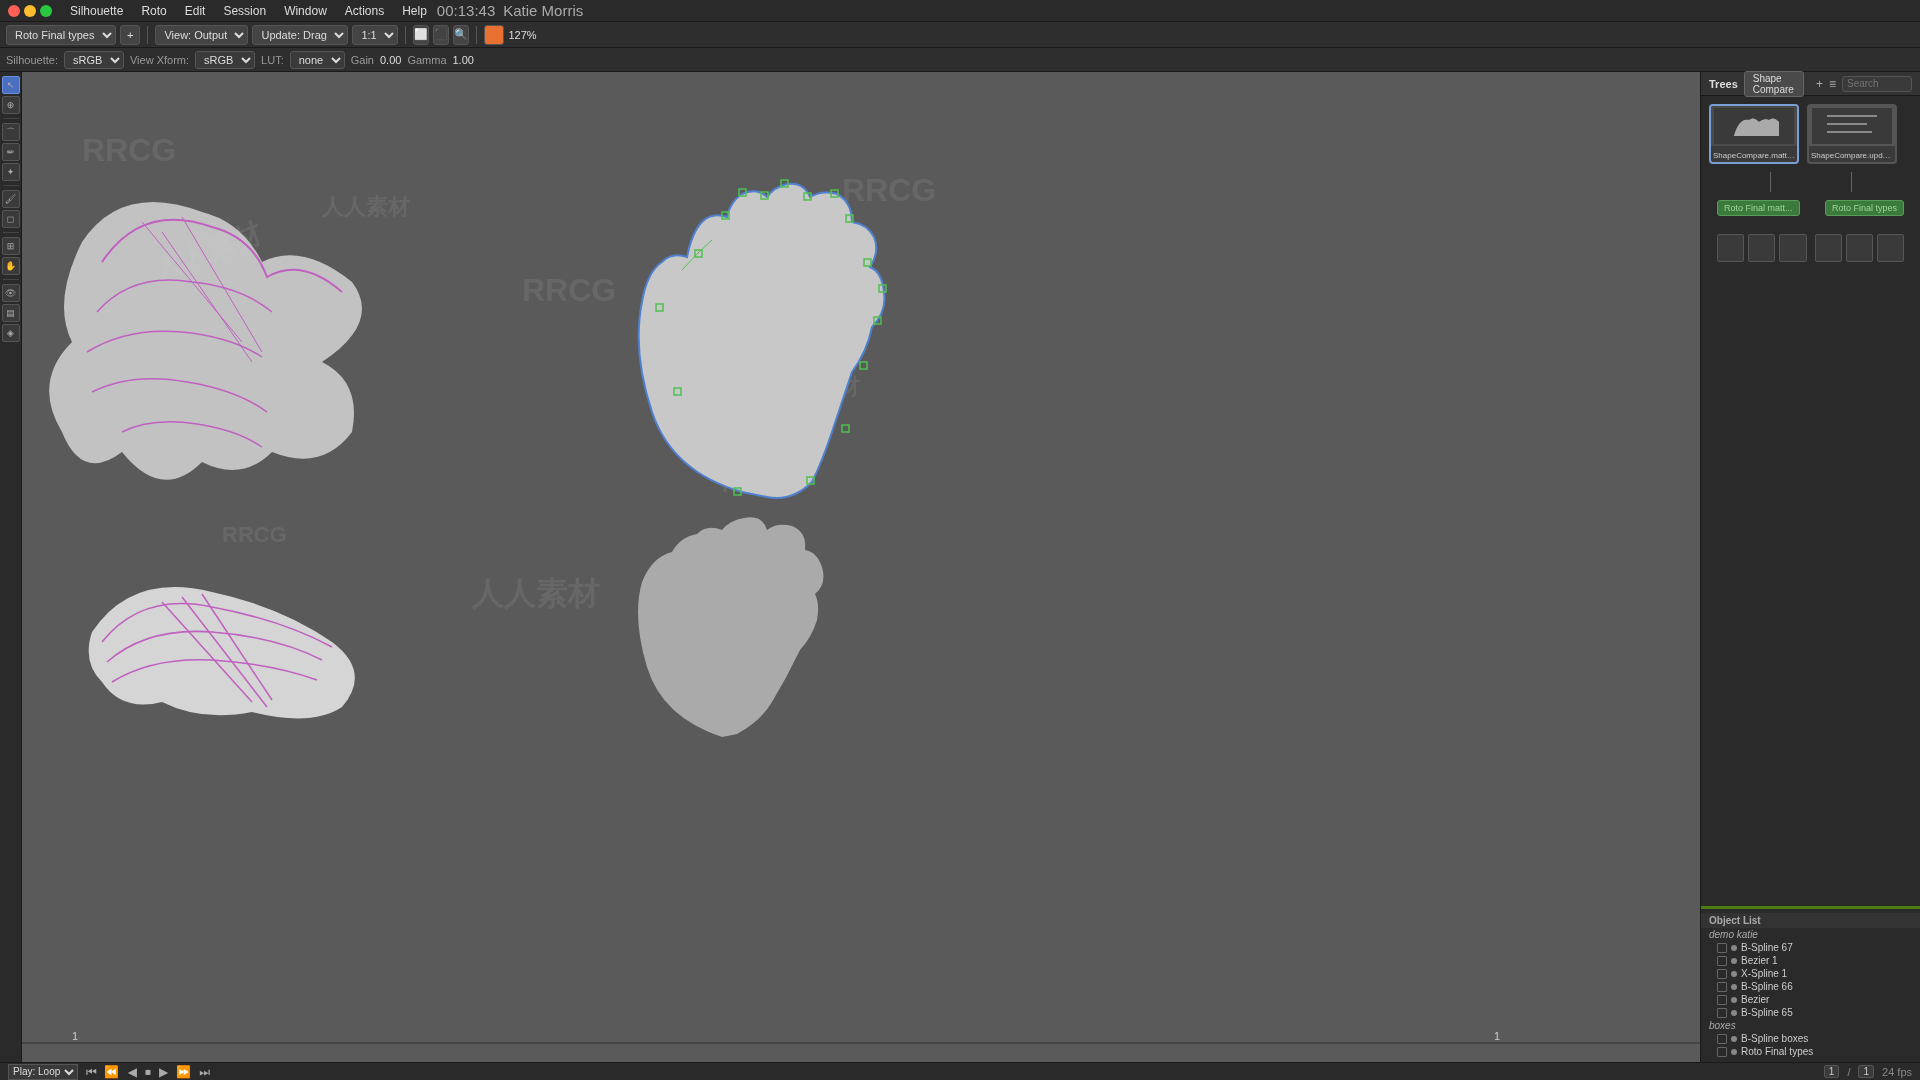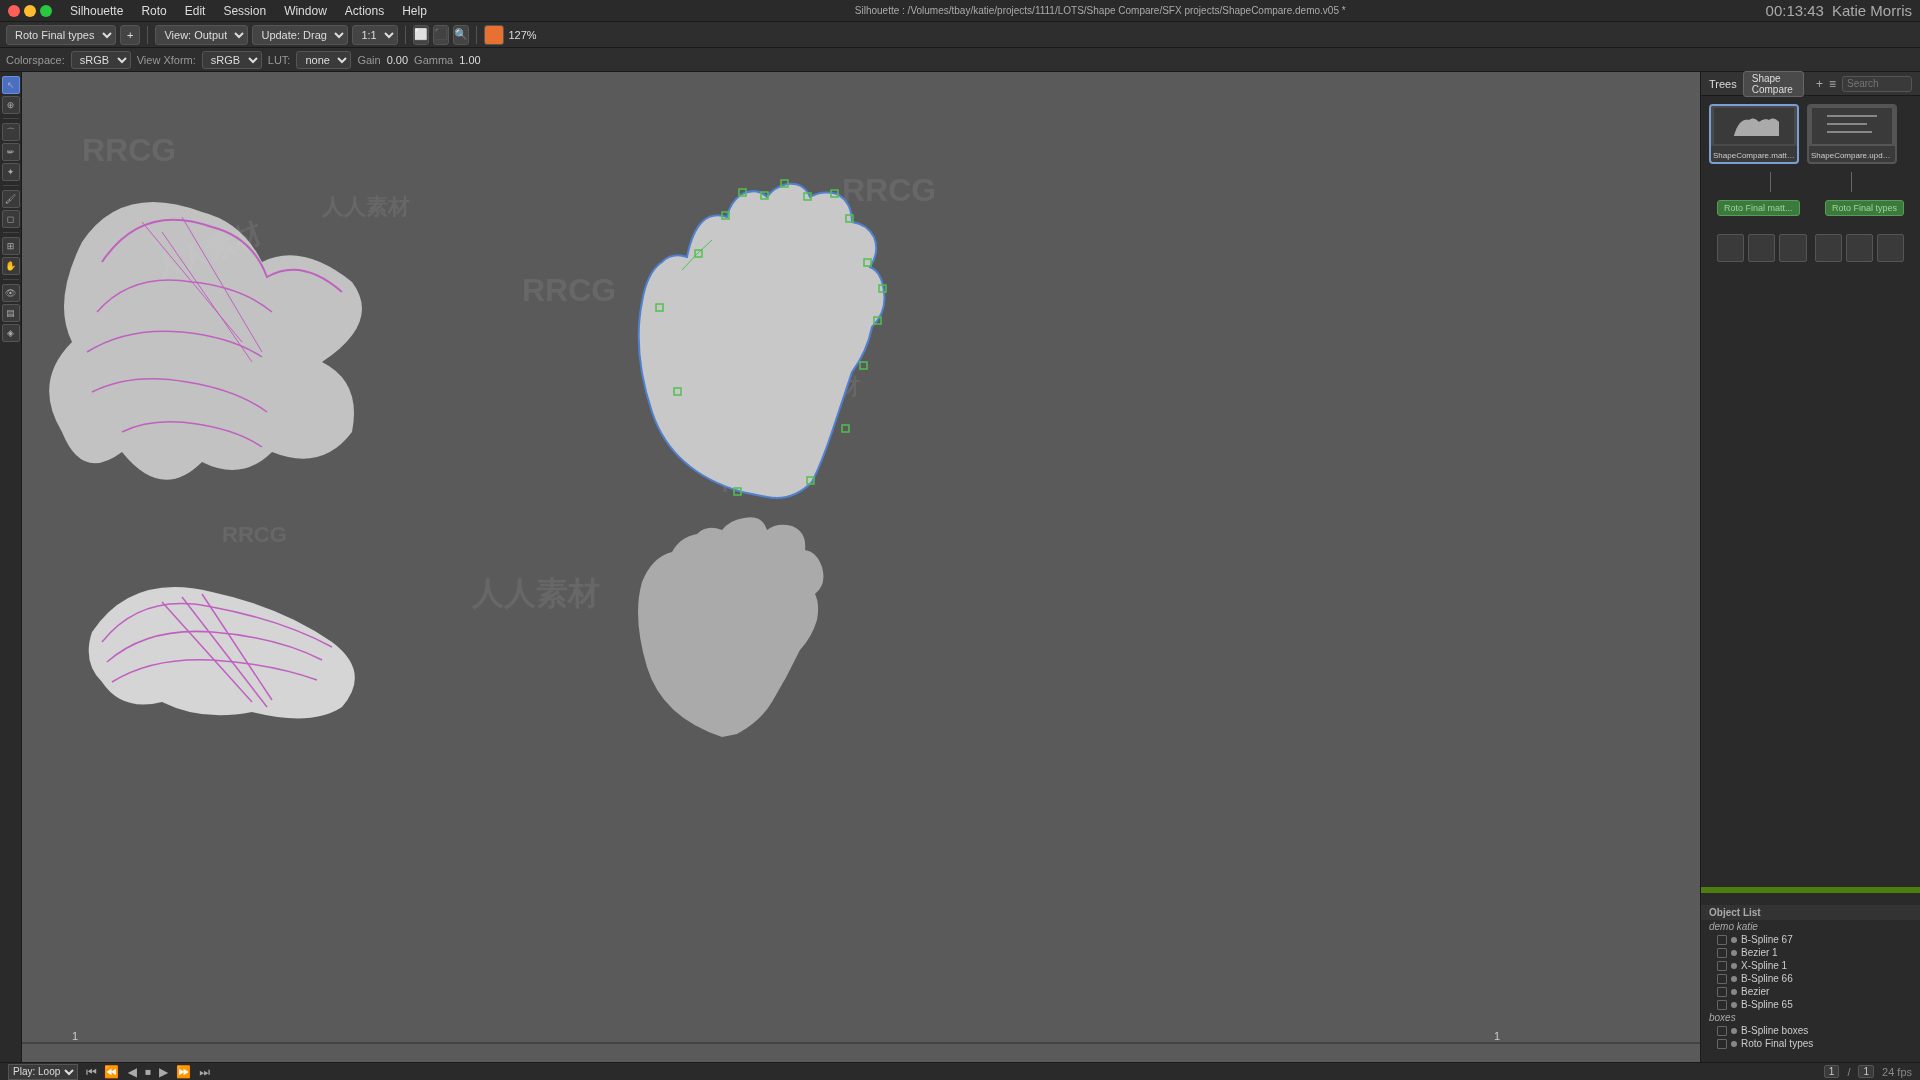--- a/index.html
+++ b/index.html
@@ -142,21 +142,21 @@
 
     #trees-header {
       height: 24px;
       background: #333;
       display: flex;
       align-items: center;
       padding: 0 8px;
       border-bottom: 1px solid #1a1a1a;
       gap: 6px;
     }
-    .trees-title { color: #ddd; font-size: 11px; font-weight: normal; }
+    .trees-title { color: #ddd; font-size: 11px; font-weight: bold; }
     .trees-tab-active {
       background: #4a4a4a; border: 1px solid #666; border-radius: 3px;
       padding: 1px 8px; color: #ddd; font-size: 10px; cursor: pointer;
     }
     .search-input-small {
       background: #3a3a3a; border: 1px solid #555; color: #ddd;
       border-radius: 3px; padding: 1px 4px; font-size: 10px; height: 16px; width: 70px;
     }
 
     
@@ -201,22 +201,22 @@
     
     .mini-thumbs { padding: 4px 8px; display: flex; gap: 4px; }
     .mini-thumb {
       width: 40px; height: 28px;
       background: #3a3a3a; border: 1px solid #555; border-radius: 2px;
       cursor: pointer;
     }
 
     
     #object-list {
-      border-top: 6px solid #4d7c0f;
-      padding: 12px 0;
+      border-top: 3px solid #4d7c0f;
+      padding: 4px 0;
     }
     .obj-list-header {
       padding: 2px 8px; font-size: 10px; color: #aaa; font-weight: bold;
       background: #333;
     }
     .obj-list-item {
       display: flex; align-items: center; padding: 1px 8px 1px 16px;
       cursor: pointer; color: #ccc; font-size: 10px; gap: 4px;
     }
     .obj-dot { width: 6px; height: 6px; border-radius: 50%; background: #888; flex-shrink: 0; }
@@ -252,21 +252,20 @@
     <div class="traffic-light tl-yellow"></div>
     <div class="traffic-light tl-green"></div>
   </div>
   <span class="menu-item">Silhouette</span>
   <span class="menu-item">Roto</span>
   <span class="menu-item">Edit</span>
   <span class="menu-item">Session</span>
   <span class="menu-item">Window</span>
   <span class="menu-item">Actions</span>
   <span class="menu-item">Help</span>
-  <div class="menu-title" style="font-size:10px;">Silhouette : /Volumes/tbay/katie/projects/1111/LOTS/Shape Compare/SFX projects/ShapeCompare.demo.v05 *</div>
   <div class="menu-right">
     <span>00:13:43</span>
     <span>Katie Morris</span>
   </div>
 </div>
 
 <div id="toolbar">
   <select class="toolbar-dropdown">
     <option value="Roto Final types">Roto Final types</option>
   </select>
@@ -285,21 +284,21 @@
 
   <button class="toolbar-btn" style="width:16px;padding:0;">⬜</button>
   <button class="toolbar-btn" style="width:16px;padding:0;">⬛</button>
   <button class="toolbar-btn" style="width:16px;padding:0;">🔍</button>
   <div class="toolbar-sep"></div>
   <button class="toolbar-btn" style="background:#e87030;width:20px;"></button>
   <span style="color:#ddd;font-size:11px;">127%</span>
 </div>
 
 <div id="colorbar">
-  <span class="colorbar-label">Colorspace:</span>
+  <span class="colorbar-label">Silhouette:</span>
   <select class="colorbar-dropdown">
     <option value="sRGB">sRGB</option>
   </select>
   <span class="colorbar-label">View Xform:</span>
   <select class="colorbar-dropdown">
     <option value="sRGB">sRGB</option>
   </select>
   <span class="colorbar-label">LUT:</span>
   <select class="colorbar-dropdown">
     <option value="none">none</option>

